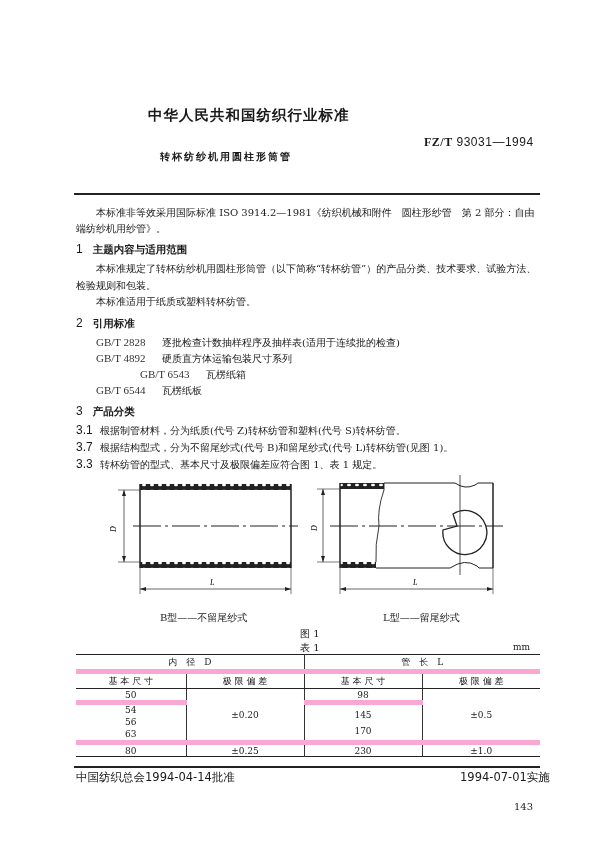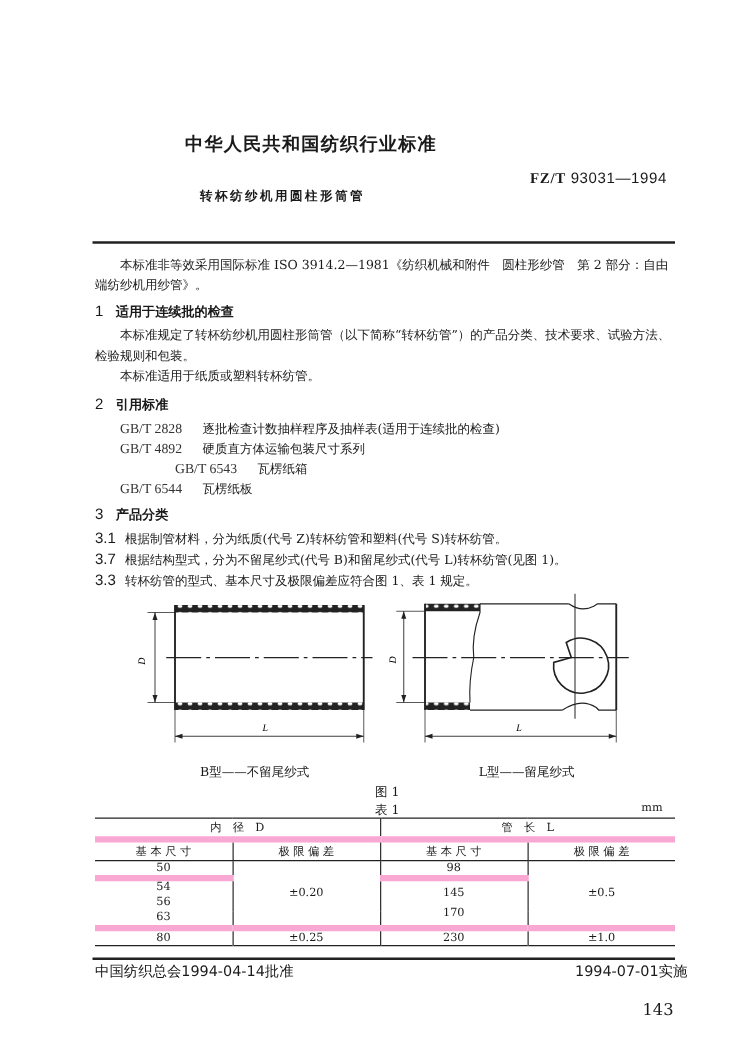--- a/index.html
+++ b/index.html
@@ -31,21 +31,21 @@
 <body>
 
 <div class="abs org">中华人民共和国纺织行业标准</div>
 <div class="abs code"><b>FZ/T</b> <span>93031—1994</span></div>
 <div class="abs title">转杯纺纱机用圆柱形筒管</div>
 <div class="abs rule" style="top:193px;"></div>
 
 <div class="abs p" style="left:96px; top:206px;">本标准非等效采用国际标准 ISO 3914.2—1981《纺织机械和附件　圆柱形纱管　第 2 部分：自由</div>
 <div class="abs p" style="left:76px; top:222px;">端纺纱机用纱管》。</div>
 
-<div class="abs h" style="left:76px; top:242px;"><span class="num">1</span><span>适用于连续批的检查</span></div>
+<div class="abs h" style="left:76px; top:242px;"><span class="num">1</span><span>主题内容与适用范围</span></div>
 <div class="abs p" style="left:96px; top:262px;">本标准规定了转杯纺纱机用圆柱形筒管（以下简称“转杯纺管”）的产品分类、技术要求、试验方法、</div>
 <div class="abs p" style="left:76px; top:279px;">检验规则和包装。</div>
 <div class="abs p" style="left:96px; top:295px;">本标准适用于纸质或塑料转杯纺管。</div>
 
 <div class="abs h" style="left:76px; top:316px;"><span class="num">2</span><span>引用标准</span></div>
 <div class="abs ref" style="left:96px; top:336px;"><span class="c">GB/T 2828</span><span>逐批检查计数抽样程序及抽样表(适用于连续批的检查)</span></div>
 <div class="abs ref" style="left:96px; top:352px;"><span class="c">GB/T 4892</span><span>硬质直方体运输包装尺寸系列</span></div>
 <div class="abs ref" style="left:96px; top:368px;margin-left:44px;"><span class="c">GB/T 6543</span><span>瓦楞纸箱</span></div>
 <div class="abs ref" style="left:96px; top:384px;"><span class="c">GB/T 6544</span><span>瓦楞纸板</span></div>
 
@@ -155,13 +155,13 @@
     <td class="vr">±0.25</td>
     <td class="vr">230</td>
     <td>±1.0</td>
   </tr>
 </tbody>
   </table>
 
 <div class="abs rule" style="top:766px;"></div>
 <div class="abs foot" style="left:76px; top:770px;">中国纺织总会1994-04-14批准</div>
 <div class="abs foot" style="left:460px; top:770px;">1994-07-01实施</div>
-<div class="abs" style="left:514px; top:801px; font-size:13px;">143</div>
+<div class="abs" style="left:514px; top:801px; font-size:10px;">143</div>
 
 </body></html>

